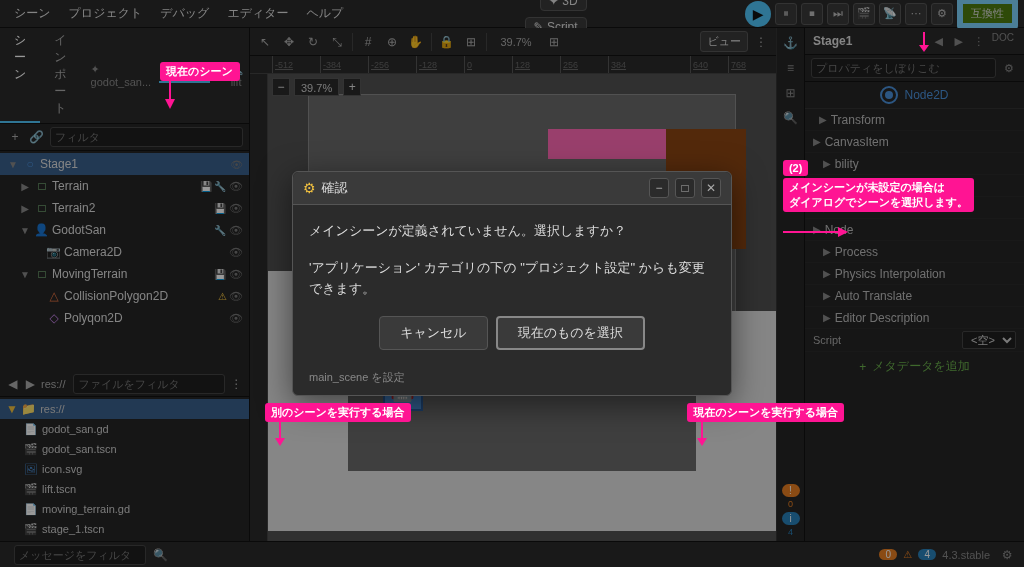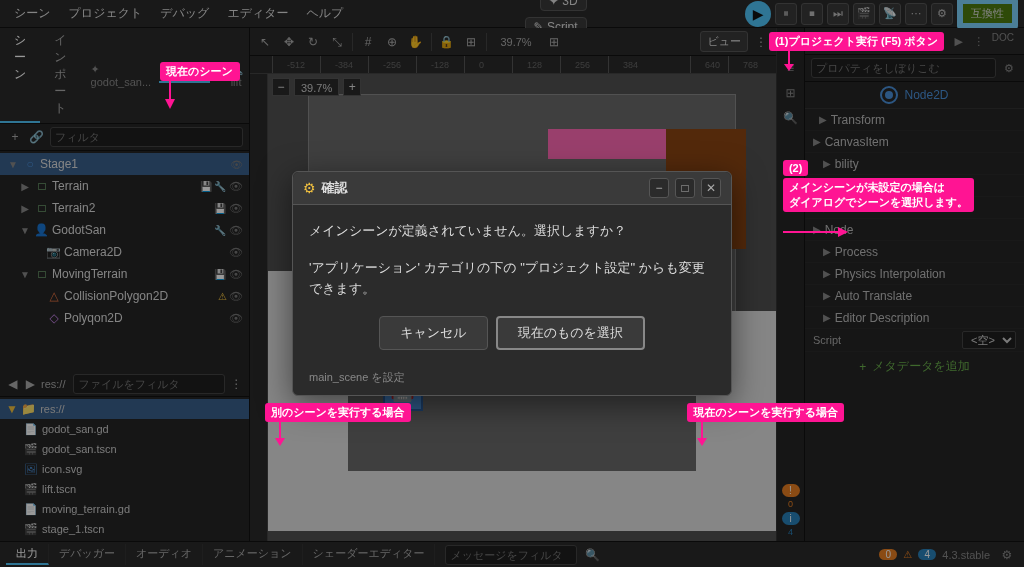--- a/index.html
+++ b/index.html
@@ -533,21 +533,21 @@
     .dialog-titlebar {
       background: #3a3a3a;
       border-bottom: 1px solid #555;
       border-radius: 6px 6px 0 0;
       padding: 6px 10px;
       display: flex;
       align-items: center;
       gap: 6px;
     }
     .dialog-icon { font-size: 14px; color: #f0c040; }
-    .dialog-title { flex: 1; font-size: 13px; color: #ddd; font-weight: bold; }
+    .dialog-title { flex: 1; font-size: 13px; color: #ddd; font-weight: normal; }
     .dialog-controls { display: flex; gap: 6px; }
     .dialog-ctrl-btn {
       width: 20px;
       height: 20px;
       display: flex;
       align-items: center;
       justify-content: center;
       cursor: pointer;
       color: #aaa;
       font-size: 12px;
@@ -609,23 +609,24 @@
     ::-webkit-scrollbar-track { background: #1e1e1e; }
     ::-webkit-scrollbar-thumb { background: #555; border-radius: 3px; }
 
     
     .ruler-tick { 
       position: absolute;
       top: 0;
       font-size: 9px;
       color: #666;
       border-left: 1px solid #555;
-      padding-left: 14px;
+      padding-left: 2px;
       height: 18px;
       line-height: 18px;
+      text-decoration: underline;
     }
 
     .visibility-icon { color: #777; font-size: 10px; }
   </style>
 </head>
 <body>
 
 <div class="menu-bar">
   <span class="menu-item">シーン</span>
   <span class="menu-item">プロジェクト</span>
@@ -980,27 +981,20 @@
 
       <div class="add-meta-btn">
         <span>+</span>
         <span>メタデータを追加</span>
       </div>
     </div>
   </div>
 </div>
 
 <div class="bottom-bar">
-  <div class="bottom-tabs">
-    <div class="bottom-tab active">出力</div>
-    <div class="bottom-tab">デバッガー</div>
-    <div class="bottom-tab">オーディオ</div>
-    <div class="bottom-tab">アニメーション</div>
-    <div class="bottom-tab">シェーダーエディター</div>
-  </div>
   <div style="margin-left:8px;display:flex;align-items:center;gap:4px;flex:1;">
     <input class="bottom-filter" type="text" placeholder="メッセージをフィルタ" style="">
     <div class="r-icon-btn">🔍</div>
   </div>
   <div class="bottom-spacer"></div>
   <div style="display:flex;align-items:center;gap:6px;">
     <span class="bottom-badge">0</span>
     <span style="font-size:10px;color:#e67e22;">⚠</span>
     <span class="bottom-badge-blue">4</span>
     <span class="bottom-version">4.3.stable</span>
@@ -1033,21 +1027,20 @@
 
 <div class="annotation" style="top:62px;left:160px;">
   <div class="annotation-label">現在のシーン</div>
   <svg width="80" height="30" style="display:block;">
     <line x1="10" y1="0" x2="10" y2="20" stroke="#ff1493" stroke-width="2"></line>
     <polygon points="5,18 15,18 10,28" fill="#ff1493"></polygon>
   </svg>
 </div>
 
 <div class="annotation" style="top:32px;right:80px;">
-  <div class="annotation-label">(1)プロジェクト実行 (F5) ボタン</div>
   <svg width="40" height="20" style="display:block;">
     <line x1="20" y1="0" x2="20" y2="15" stroke="#ff1493" stroke-width="2"></line>
     <polygon points="15,13 25,13 20,20" fill="#ff1493"></polygon>
   </svg>
 </div>
 
 <div class="annotation" style="top:160px;right:50px;">
   <div style="display:flex;flex-direction:column;align-items:flex-start;gap:2px;">
     <div class="annotation-label">(2)</div>
     <div class="annotation-label" style="white-space:pre-line;">メインシーンが未設定の場合は

